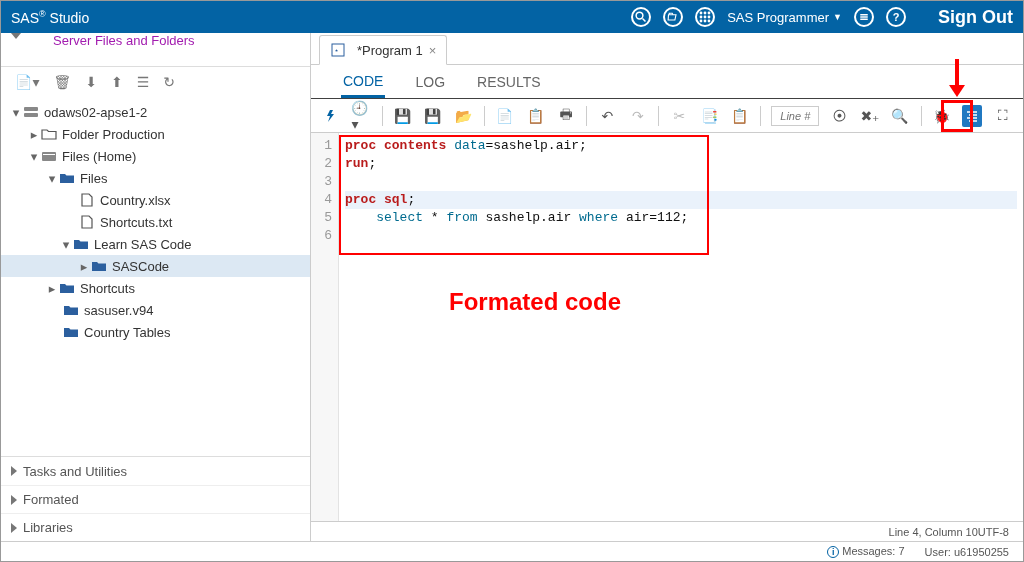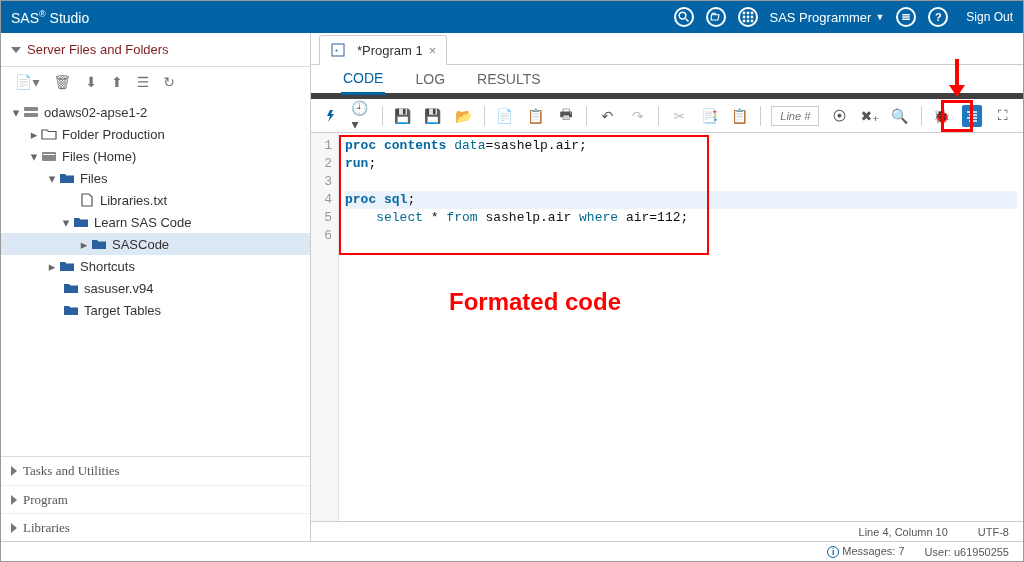--- a/index.html
+++ b/index.html
@@ -5,68 +5,68 @@
   * { box-sizing: border-box; margin: 0; padding: 0; }
   body { font-family: Arial, Helvetica, sans-serif; font-size: 13px; color: #333; background: #fff; width: 1024px; height: 562px; overflow: hidden; display: flex; flex-direction: column; border: 1px solid #999; }
   .top-bar { background: #0363a4; color: #fff; height: 32px; display: flex; align-items: center; padding: 0 10px; }
   .brand { font-size: 14px; }
   .brand sup { font-size: 9px; }
   .top-spacer { flex: 1; }
   .top-icons { display: flex; align-items: center; gap: 12px; }
   .circle-icon { width: 20px; height: 20px; border: 2px solid #fff; border-radius: 50%; display: flex; align-items: center; justify-content: center; font-size: 11px; font-weight: bold; cursor: pointer; }
   .grid-icon-svg { width: 20px; height: 20px; cursor: pointer; }
   .user-menu { font-size: 13px; cursor: pointer; display: flex; align-items: center; gap: 4px; }
-  .signout { font-size: 12px; cursor: pointer; margin-left: 6px; }
+  .signout { font-size: 18px; cursor: pointer; margin-left: 20px; font-weight: bold; }
   .main { flex: 1; display: flex; min-height: 0; }
   .sidebar { width: 310px; border-right: 1px solid #ccc; display: flex; flex-direction: column; background: #fff; }
-  .side-header { height: 34px; display: flex; align-items: center; padding: 0 10px; border-bottom: 1px solid #ddd; color: #7f1d1d; font-size: 13px; cursor: pointer; }
+  .side-header { height: 34px; display: flex; align-items: flex-start; padding: 0 10px; border-bottom: 1px solid #ddd; color: #a21caf; font-size: 13px; cursor: pointer; gap: 26px; }
   .caret { display: inline-block; width: 0; height: 0; margin-right: 6px; }
   .caret-down { border-left: 5px solid transparent; border-right: 5px solid transparent; border-top: 6px solid #777; }
   .caret-right { border-top: 5px solid transparent; border-bottom: 5px solid transparent; border-left: 6px solid #777; }
   .side-toolbar { height: 30px; display: flex; align-items: center; gap: 14px; padding: 0 14px; color: #777; }
   .side-tool { cursor: pointer; font-size: 14px; }
   .tree { flex: 1; overflow: auto; padding: 4px 0; }
   .tree-row { display: flex; align-items: center; height: 22px; font-size: 13px; color: #333; cursor: pointer; padding-right: 6px; }
   .tree-row.selected { background: #dce8f3; }
   .tree-toggle { display: inline-block; width: 10px; text-align: center; color: #666; margin-right: 2px; }
   .tree-icon { width: 16px; height: 16px; margin-right: 5px; display: inline-flex; align-items: center; justify-content: center; }
   .folder-svg { fill: #2b5f9e; }
   .file-svg { fill: none; stroke: #555; }
   .server-svg { fill: #888; }
-  .bottom-panels { border-top: 1px solid #ddd; font-family: Liberation Serif, serif; }
+  .bottom-panels { border-top: 1px solid #ddd; }
   .panel-row { height: 28px; display: flex; align-items: center; padding: 0 10px; color: #555; cursor: pointer; border-top: 1px solid #eee; }
   .panel-row:first-child { border-top: none; }
   .content { flex: 1; display: flex; flex-direction: column; min-width: 0; }
   .tabs { height: 32px; display: flex; align-items: flex-end; padding: 0 8px; border-bottom: 1px solid #ccc; }
   .tab { display: flex; align-items: center; gap: 6px; padding: 6px 10px; background: #fff; font-size: 13px; color: #333; border: 1px solid #ccc; border-bottom: 1px solid #fff; margin-bottom: -1px; border-radius: 3px 3px 0 0; }
   .tab-close { cursor: pointer; color: #888; font-size: 13px; }
-  .subtabs { height: 34px; display: flex; align-items: center; gap: 28px; padding: 0 30px; color: #666; font-size: 14px; border-bottom: 6px solid #404040; }
+  .subtabs { height: 34px; display: flex; align-items: center; gap: 28px; padding: 0 30px; color: #666; font-size: 14px; border-bottom: 1px solid #404040; }
   .subtab { cursor: pointer; padding: 6px 2px; }
   .subtab.active { color: #0363a4; border-bottom: 3px solid #0363a4; margin-bottom: -1px; }
   .editor-toolbar { height: 34px; display: flex; align-items: center; gap: 10px; padding: 0 10px; border-bottom: 1px solid #ccc; color: #555; position: relative; }
   .tool-btn { cursor: pointer; width: 22px; height: 22px; display: inline-flex; align-items: center; justify-content: center; font-size: 14px; }
   .tool-sep { width: 1px; height: 20px; background: #ccc; }
   .run-icon { color: #0363a4; font-weight: bold; }
   .line-input { width: 48px; height: 20px; border: 1px solid #ccc; font-size: 11px; color: #bbb; text-align: center; font-style: italic; }
   .format-btn { background: #2078c1; color: #fff; border-radius: 2px; }
   .tooltip { position: absolute; top: 36px; right: 50px; background: #fff; border: 1px solid #888; padding: 3px 8px; font-size: 11px; color: #333; box-shadow: 1px 1px 3px rgba(0,0,0,.2); }
   .red-arrow-box { position: absolute; top: -44px; right: 52px; }
   .red-box-format { position: absolute; top: 1px; right: 50px; width: 32px; height: 32px; border: 3px solid red; pointer-events: none; }
   .editor-area { flex: 1; display: flex; position: relative; background: #fff; }
   .gutter { width: 28px; background: #f7f7f7; border-right: 1px solid #e3e3e3; text-align: right; padding: 4px 6px 0 0; color: #999; font-family: "Courier New", monospace; font-size: 13px; line-height: 18px; }
   .gutter div { height: 18px; }
   .code { flex: 1; padding: 4px 6px; font-family: "Courier New", monospace; font-size: 13px; line-height: 18px; position: relative; }
   .code-line { height: 18px; white-space: pre; }
   .code-line.current { background: #eaf2fb; }
-  .kw { color: #0369a1; font-weight: bold; }
+  .kw { color: #b91c1c; font-weight: bold; }
   .op { color: #006b8f; }
   .txt { color: #111; }
   .red-code-box { position: absolute; left: 0; top: 2px; width: 370px; height: 120px; border: 2px solid red; pointer-events: none; }
   .annotation-text { position: absolute; top: 160px; left: 110px; color: red; font-size: 24px; font-weight: bold; font-family: Arial; }
-  .status-bar { height: 20px; border-top: 1px solid #ccc; display: flex; align-items: center; justify-content: flex-end; gap: 30px; padding: 0 14px; font-size: 11px; color: #555; }
+  .status-bar { height: 20px; border-top: 1px solid #ccc; display: flex; align-items: center; justify-content: flex-end; padding: 0 14px; font-size: 11px; color: #555; }
   .footer { height: 20px; border-top: 1px solid #ccc; display: flex; align-items: center; justify-content: flex-end; gap: 20px; padding: 0 14px; font-size: 11px; color: #555; }
   .msg-icon { color: #0363a4; font-weight: bold; margin-right: 3px; border: 1px solid #0363a4; border-radius: 50%; width: 12px; height: 12px; display: inline-flex; align-items: center; justify-content: center; font-size: 9px; }
   svg { display: block; }
 </style>
 </head>
 <body>
 
 <div class="top-bar">
   <span class="brand"><span>SAS</span><sup>®</sup> <span>Studio</span></span>
   <span class="top-spacer"></span>
@@ -166,21 +166,30 @@
           </span>
           <span>Files</span>
         </div>
       <div class="tree-row" style="padding-left:66px">
           <span class="tree-toggle"></span>
           <span class="tree-icon">
             <svg class="file-svg" width="12" height="14" viewBox="0 0 12 14">
               <path d="M1 1 h7 l3 3 v9 H1 z" stroke-width="1.2"></path>
             </svg>
           </span>
-          <span>Libraries.txt</span>
+          <span>Country.xlsx</span>
+        </div>
+      <div class="tree-row" style="padding-left:66px">
+          <span class="tree-toggle"></span>
+          <span class="tree-icon">
+            <svg class="file-svg" width="12" height="14" viewBox="0 0 12 14">
+              <path d="M1 1 h7 l3 3 v9 H1 z" stroke-width="1.2"></path>
+            </svg>
+          </span>
+          <span>Shortcuts.txt</span>
         </div>
       <div class="tree-row" style="padding-left:60px">
           <span class="tree-toggle">▾</span>
           <span class="tree-icon">
             <svg class="folder-svg" width="16" height="12" viewBox="0 0 16 12">
               <path d="M1 2 h5 l1.5 1.5 H15 V11 H1 z"></path>
             </svg>
           </span>
           <span>Learn SAS Code</span>
         </div>
@@ -211,31 +220,31 @@
           </span>
           <span>sasuser.v94</span>
         </div>
       <div class="tree-row" style="padding-left:50px">
           <span class="tree-toggle"></span>
           <span class="tree-icon">
             <svg class="folder-svg" width="16" height="12" viewBox="0 0 16 12">
               <path d="M1 2 h5 l1.5 1.5 H15 V11 H1 z"></path>
             </svg>
           </span>
-          <span>Target Tables</span>
+          <span>Country Tables</span>
         </div>
     </div>
     <div class="bottom-panels">
       <div class="panel-row">
           <span class="caret caret-right"></span>
           <span>Tasks and Utilities</span>
         </div>
       <div class="panel-row">
           <span class="caret caret-right"></span>
-          <span>Program</span>
+          <span>Formated</span>
         </div>
       <div class="panel-row">
           <span class="caret caret-right"></span>
           <span>Libraries</span>
         </div>
     </div>
   </div>
 
   <div class="content">
     <div class="tabs">

